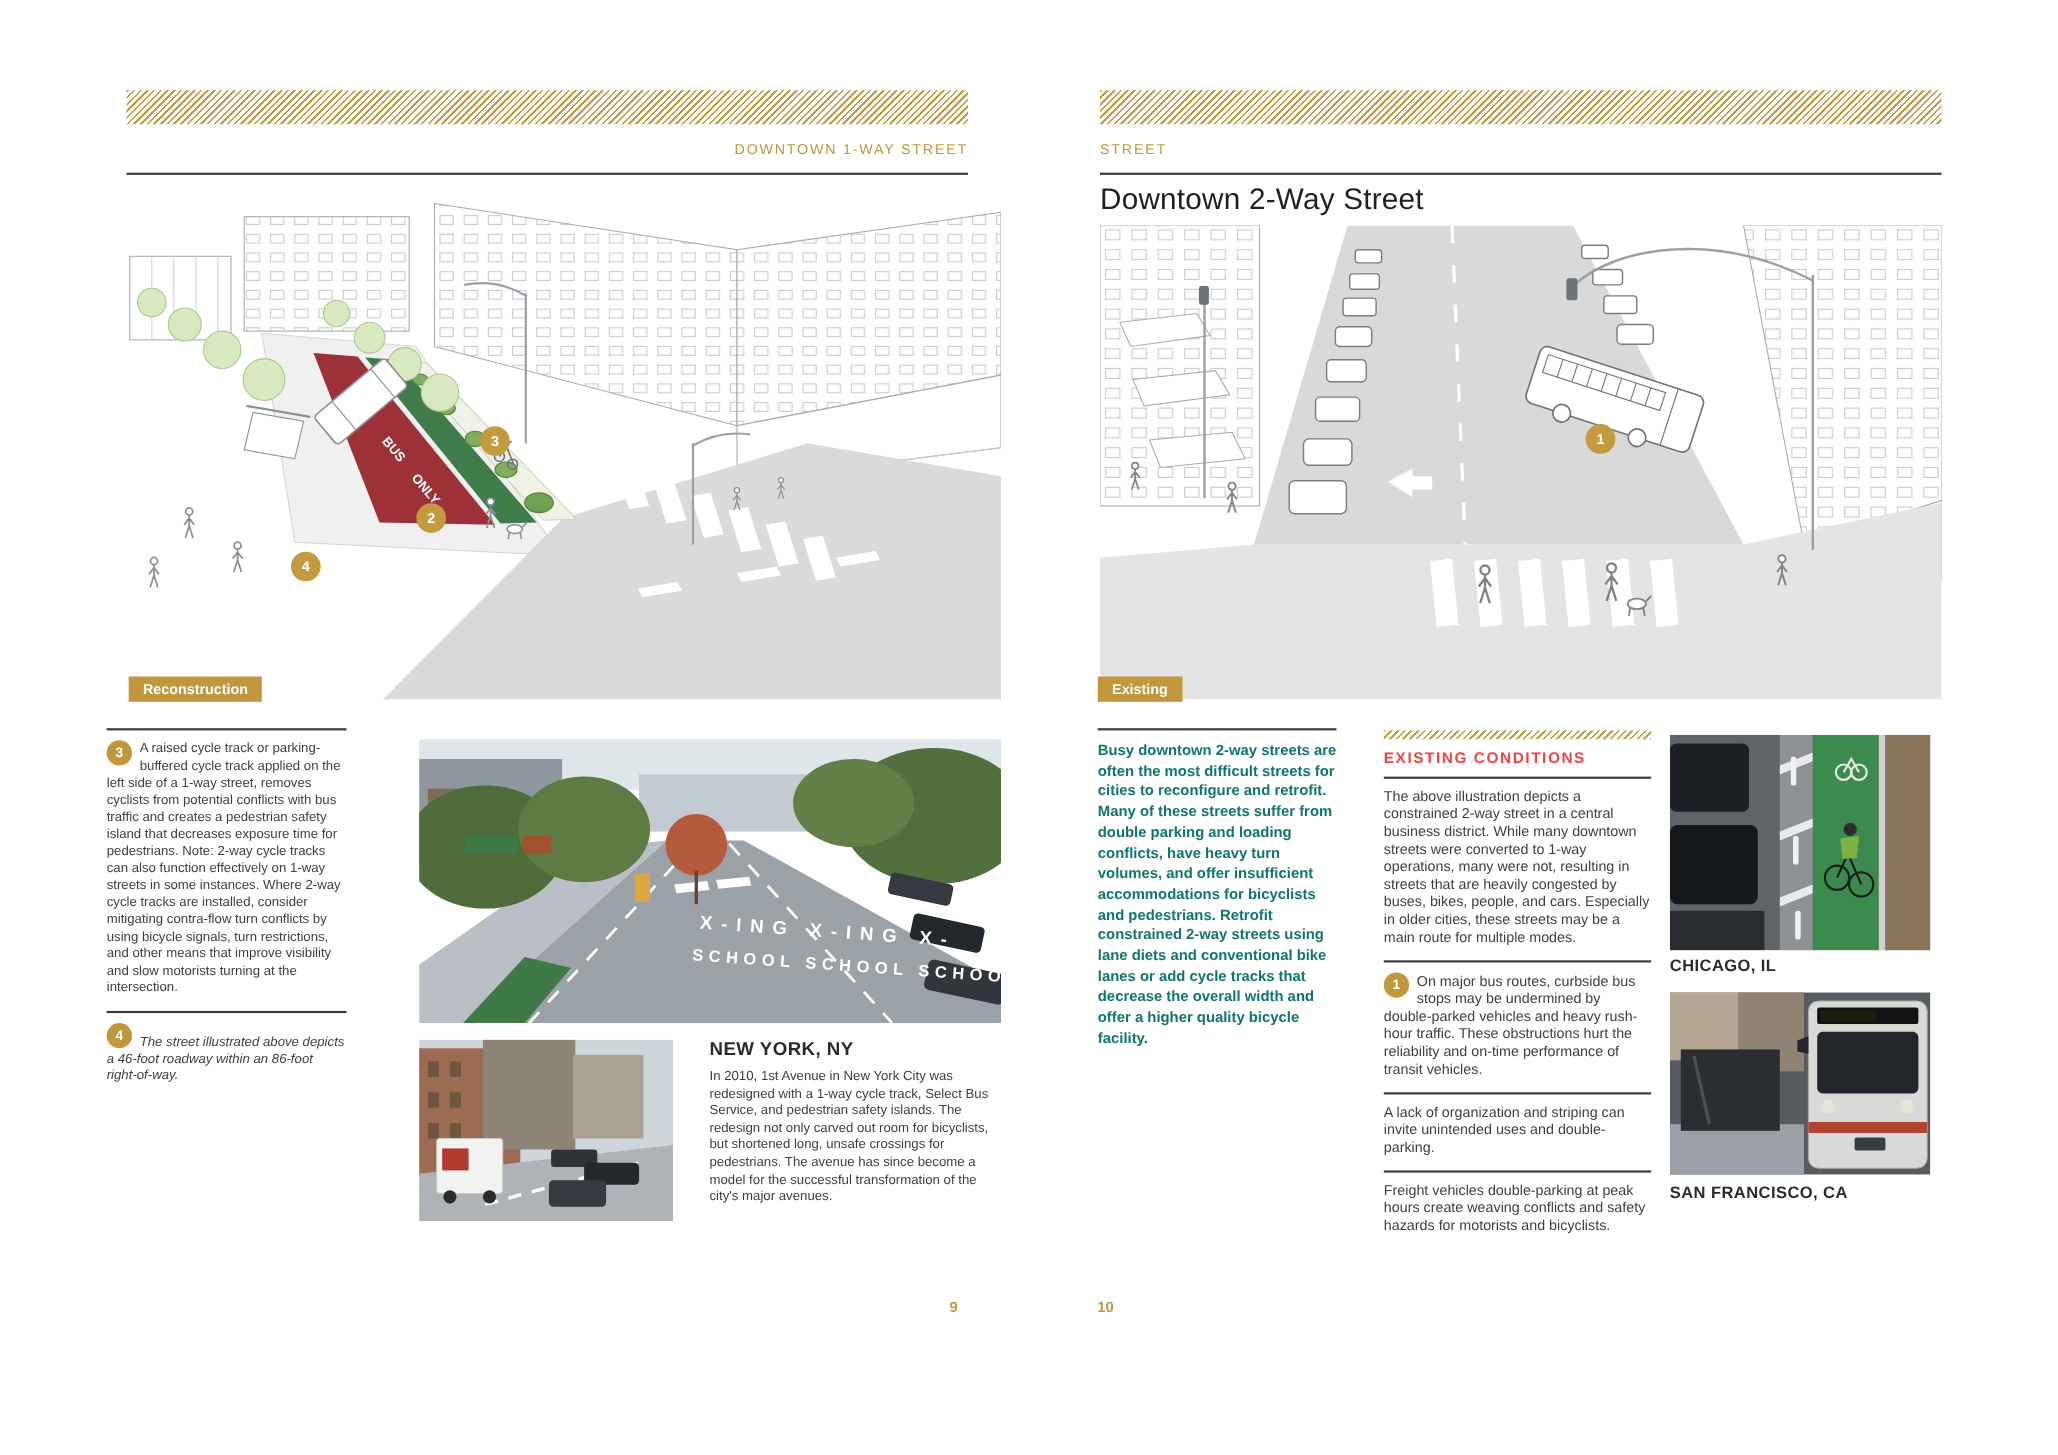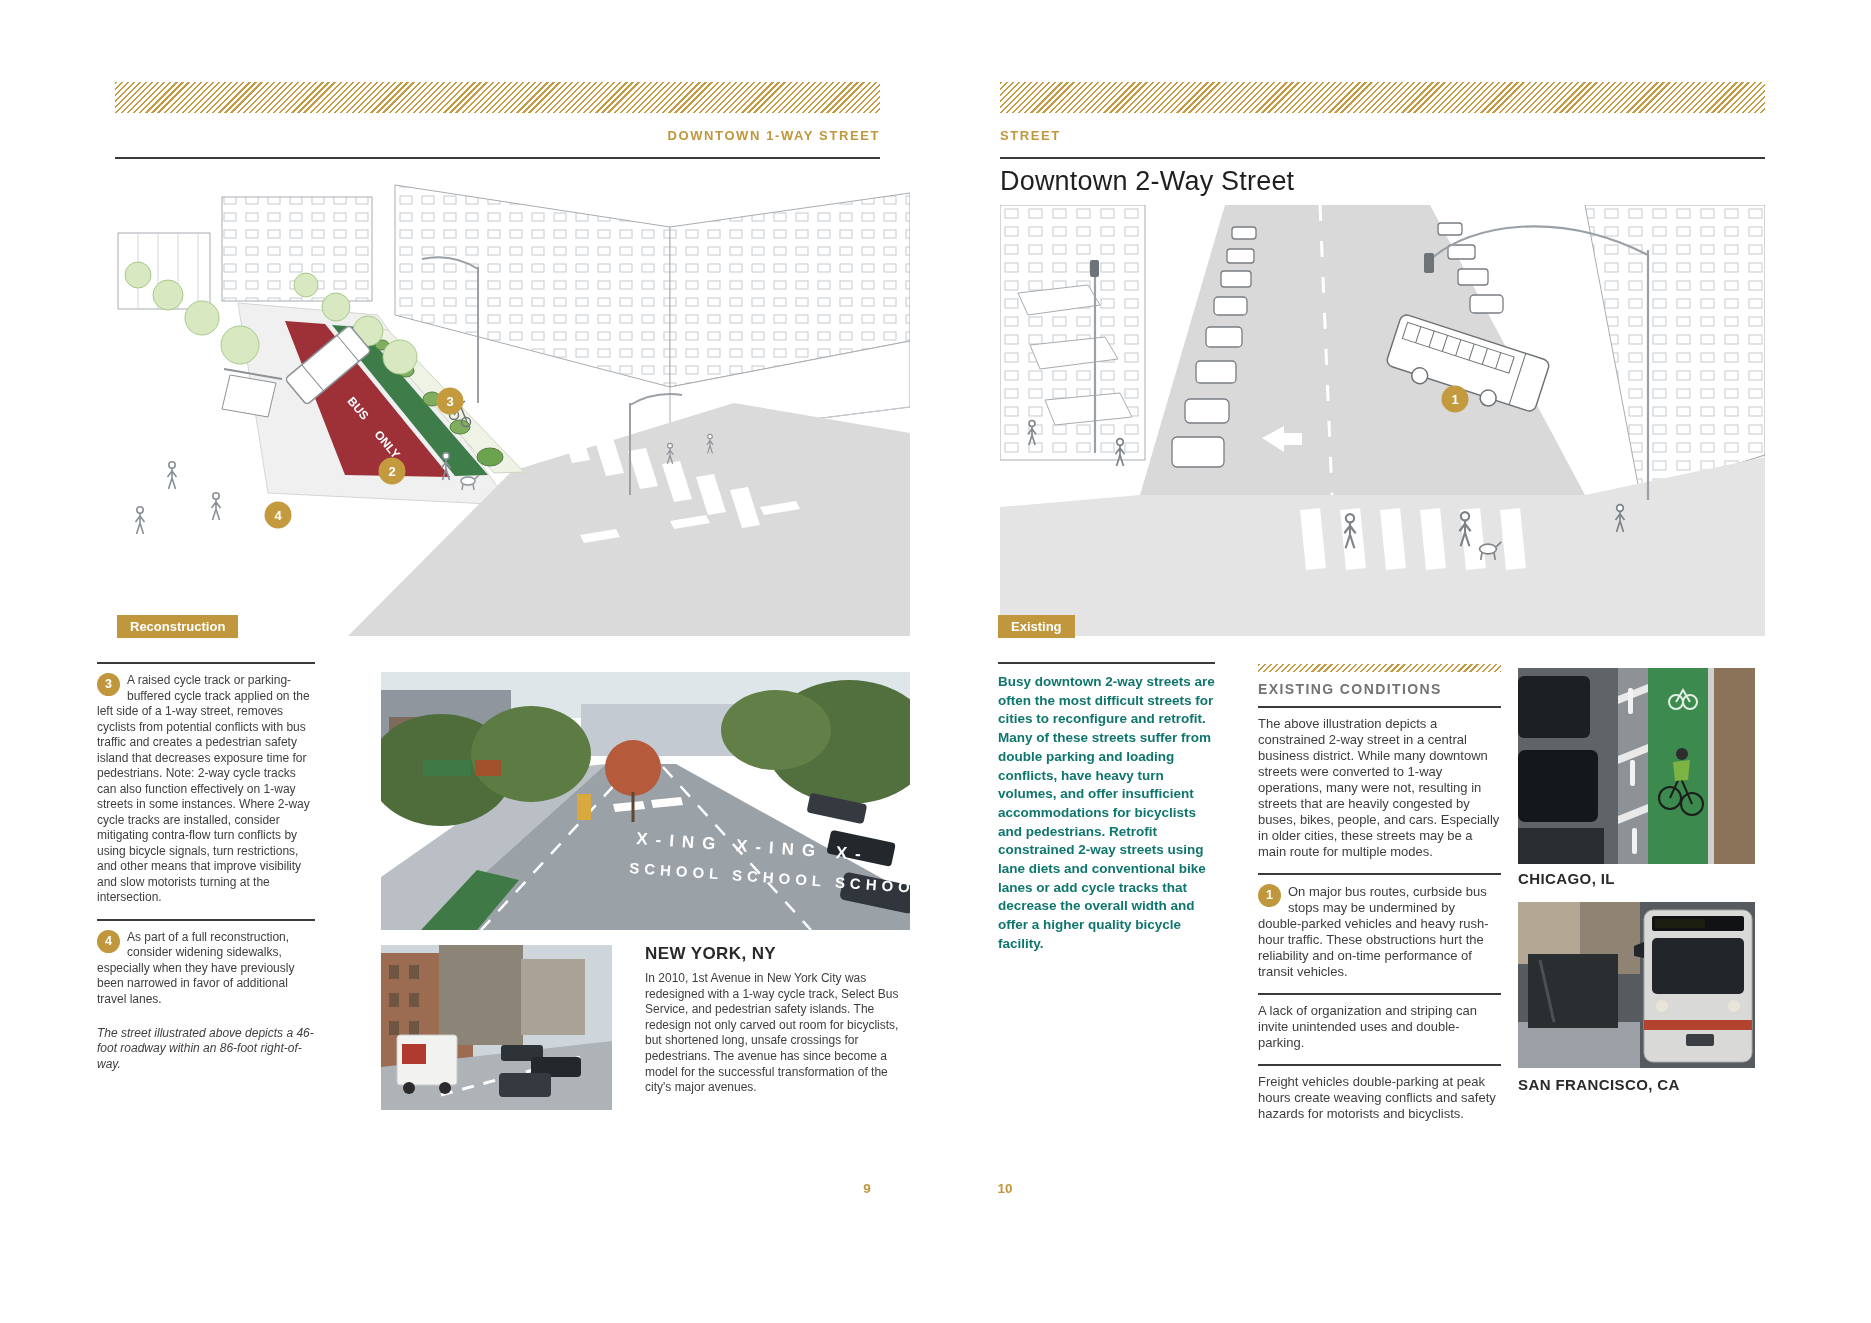--- a/index.html
+++ b/index.html
@@ -6,36 +6,36 @@
     --gold:#c0973c;
     --ink:#3e3e3e;
     --dark:#1f1f1f;
     --rule:#3a3a3a;
   }
   html,body{margin:0;padding:0;background:#ffffff;}
   .canvas{position:relative;width:1871px;height:1323px;background:#fff;
           font-family:"Liberation Sans",sans-serif;overflow:hidden;}
   .abs{position:absolute;}
   .hatch{background:repeating-linear-gradient(135deg,#c49b43 0px,#c49b43 1.6px,#ffffff 1.6px,#ffffff 4.3px);}
-  .kicker{font-size:13px;font-weight:bold;letter-spacing:1.6px;color:var(--gold);}
+  .kicker{font-size:13px;font-weight:normal;letter-spacing:1.6px;color:var(--gold);}
   .rule2{border-top:2px solid var(--rule);height:0;}
   .gold-label{background:var(--gold);color:#fff;font-size:13px;font-weight:bold;height:23px;line-height:23px;padding:0 13px;display:inline-block;}
   .page-title{font-size:27px;font-weight:normal;color:var(--dark);letter-spacing:0.2px;}
   .body-col{color:var(--ink);}
   .num-circle{float:left;width:23px;height:23px;border-radius:50%;background:var(--gold);color:#fff;
               font-size:12.5px;font-weight:bold;text-align:center;line-height:23px;margin:0 7px 2px 0;}
   .bt{font-size:12px;line-height:15.5px;}
   .mid{font-size:13px;line-height:16px;}
   .intro{font-size:13.5px;line-height:18.7px;font-weight:bold;color:#0f766e;margin:0;}
   .note{font-size:12px;line-height:15.3px;font-style:italic;color:var(--ink);}
   .cap-title{font-size:17px;font-weight:bold;color:#2a2a2a;letter-spacing:0.4px;}
   .cap-text{font-size:12px;line-height:15.6px;color:var(--ink);margin-top:7px;}
   .photo-cap{font-size:15px;font-weight:bold;color:#2a2a2a;letter-spacing:0.4px;}
   .pagenum{font-size:13.5px;font-weight:bold;color:var(--gold);}
-  .sec-title{font-size:14px;font-weight:bold;letter-spacing:1.4px;color:#737373;}
+  .sec-title{font-size:14px;font-weight:bold;letter-spacing:1.4px;color:#ef4444;}
   .photo{overflow:hidden;}
   svg{display:block;}
   svg text{font-family:"Liberation Sans",sans-serif;}
 </style>
 </head>
 <body>
 
 <div class="canvas">
 
   <div class="abs hatch" style="left:115px;top:82px;width:765px;height:31px;"></div>
@@ -157,21 +157,21 @@
 
   <div class="abs gold-label" style="left:117px;top:615px;">Reconstruction</div>
 
   <div class="abs body-col" style="left:97px;top:662px;width:218px;">
     <div class="rule2"></div>
     <div class="bt" style="margin-top:9px;">
       <span class="num-circle">3</span><span>A raised cycle track or parking-buffered cycle track applied on the left side of a 1-way street, removes cyclists from potential conflicts with bus traffic and creates a pedestrian safety island that decreases exposure time for pedestrians. Note: 2-way cycle tracks can also function effectively on 1-way streets in some instances. Where 2-way cycle tracks are installed, consider mitigating contra-flow turn conflicts by using bicycle signals, turn restrictions, and other means that improve visibility and slow motorists turning at the intersection.</span>
     </div>
     <div class="rule2" style="margin-top:13px;"></div>
     <div class="bt" style="margin-top:9px;">
-      <span class="num-circle">4</span><span>As part of a full reconstruction, consider widening sidewalks, especially when they have previously been narrowed in favor of additional travel lanes.</span>
+      <span class="num-circle">4</span>
     </div>
     <div class="note" style="margin-top:19px;">The street illustrated above depicts a 46-foot roadway within an 86-foot right-of-way.</div>
   </div>
 
   <div class="abs photo" style="left:381px;top:672px;width:529px;height:258px;">
     <svg viewBox="0 0 529 258" width="529" height="258">
       <rect width="529" height="46" fill="#dfe6ea"></rect>
       <rect x="0" y="18" width="130" height="95" fill="#8f969e"></rect>
       <rect x="8" y="45" width="34" height="55" fill="#7c6a5a"></rect>
       <rect x="200" y="32" width="170" height="52" fill="#c3cad1"></rect>

